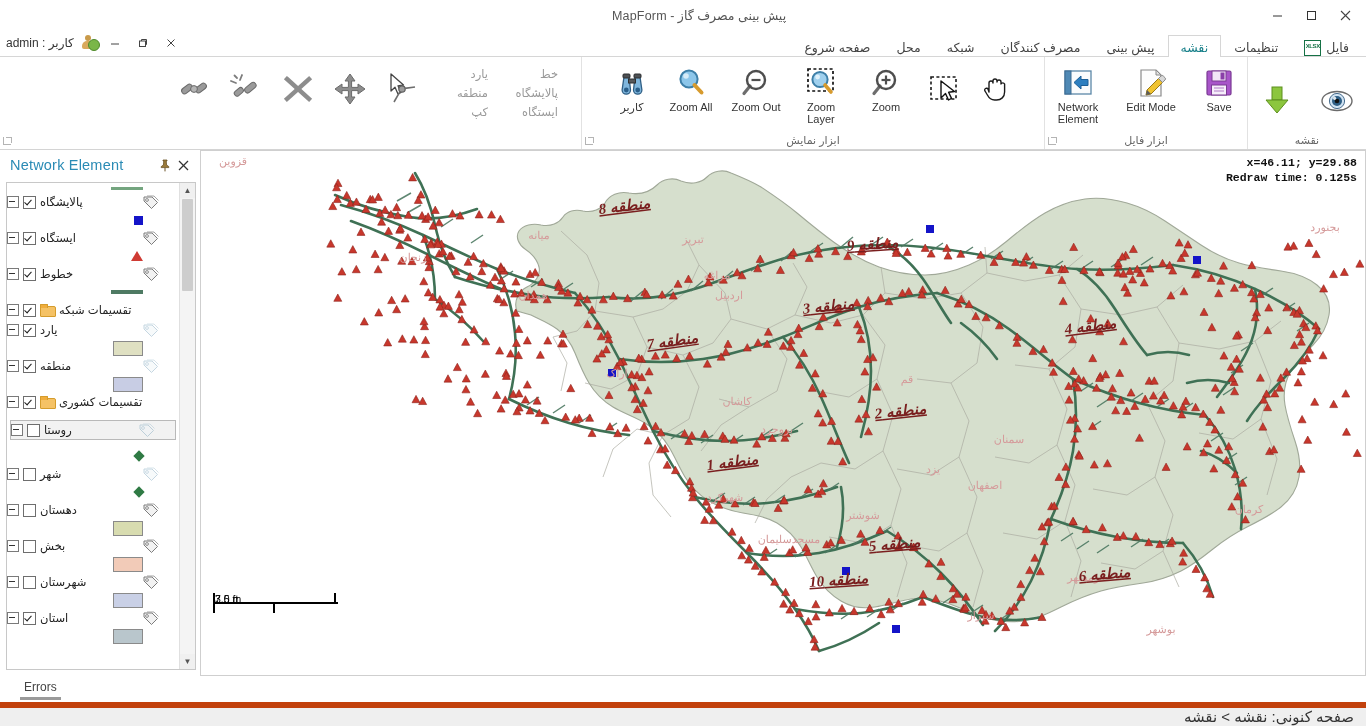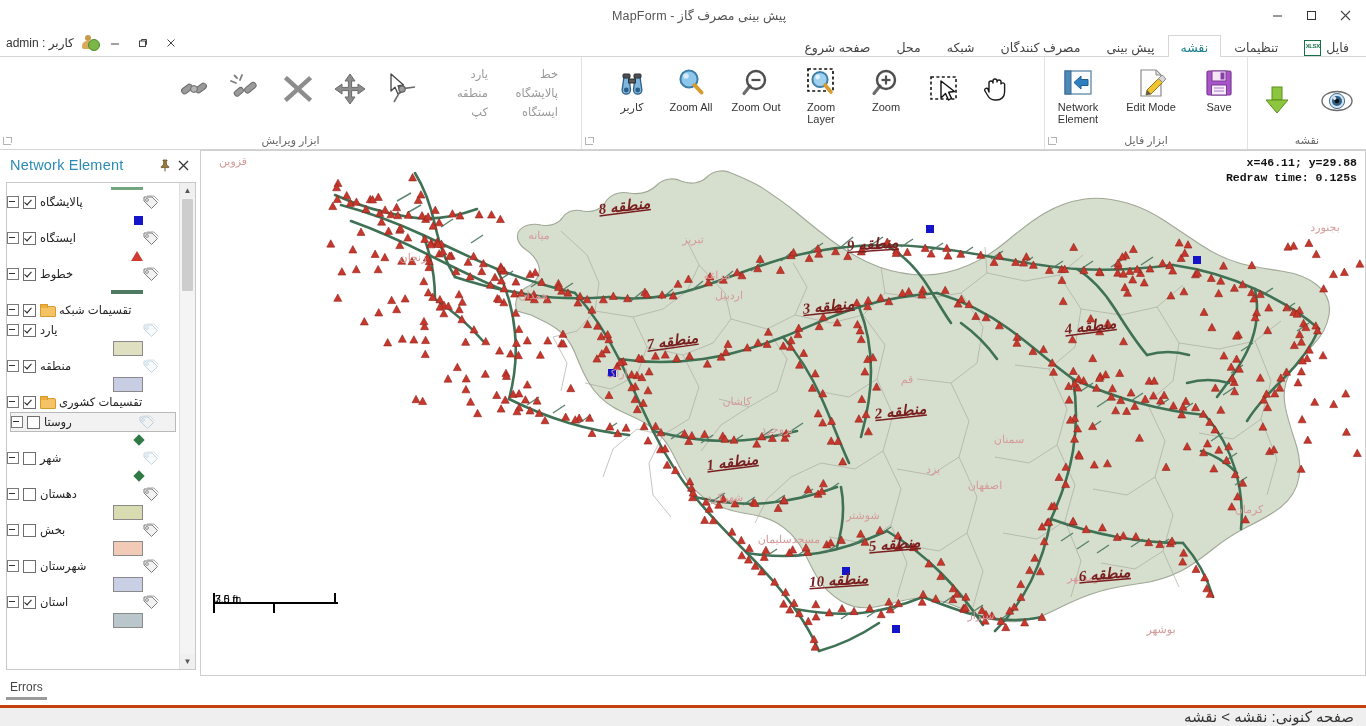--- a/index.html
+++ b/index.html
@@ -83,21 +83,21 @@
   .panel-title{font-size:14.5px;color:#2a8bb5;letter-spacing:.2px;flex:1;}
   .panel-hdr .pbtn{width:18px;height:18px;display:flex;align-items:center;justify-content:center;color:#555;font-size:13px;}
   .tree-wrap{flex:1;margin:2px 4px 6px 6px;border:1px solid #c8c8c8;background:#fff;position:relative;display:flex;min-height:0;}
   .tree{flex:1;overflow:hidden;position:relative;padding-top:5px;}
   .scroll{width:15px;background:#f4f4f4;border-left:1px solid #e0e0e0;display:flex;flex-direction:column;align-items:center;}
   .sc-arrow{width:15px;height:15px;display:flex;align-items:center;justify-content:center;font-size:8px;color:#555;background:#f0f0f0;}
   .sc-thumb{width:11px;background:#cdcdcd;margin:1px 0;border-radius:1px;}
   .sc-track{flex:1;width:15px;background:#f4f4f4;position:relative;}
 
   .node{display:flex;flex-direction:row-reverse;align-items:center;height:20px;padding-right:6px;direction:rtl;gap:4px;}
-  .node.selected{background:#f2f2f2;border:1px solid #b9b9b9;margin:0 3px;height:18px;justify-content:center;}
+  .node.selected{background:#f2f2f2;border:1px solid #b9b9b9;margin:8px 3px;height:18px;justify-content:center;}
   .node.indent1{padding-right:20px;}
   .expander{width:10px;height:10px;border:1px solid #7a7a7a;background:#fff;position:relative;flex:none;}
   .expander:after{content:"";position:absolute;left:1px;top:4px;width:6px;height:1px;background:#333;}
   .cbx{width:11px;height:11px;border:1px solid #6e6e6e;background:#fff;position:relative;flex:none;}
   .cbx.on:after{content:"";position:absolute;left:2px;top:1px;width:3px;height:6px;border:solid #1b1b1b;border-width:0 1.6px 1.6px 0;transform:rotate(42deg);}
   .nlabel{font-size:11.5px;color:#222;direction:rtl;white-space:nowrap;}
   .folder{width:15px;height:12px;position:relative;flex:none;}
   .folder:before{content:"";position:absolute;left:0;top:2px;width:14px;height:9px;background:#f5c265;border:1px solid #d59c2c;border-radius:1px 2px 1px 1px;}
   .folder:after{content:"";position:absolute;left:0;top:0px;width:6px;height:3px;background:#f0ad3c;border:1px solid #d59c2c;border-bottom:none;border-radius:1px 1px 0 0;}
   .tagico{margin-left:auto;width:17px;height:15px;flex:none;opacity:1;}
@@ -117,21 +117,21 @@
   .scalebar{position:absolute;left:12px;bottom:62px;width:125px;z-index:6;font-size:10.5px;color:#000;
      font-family:"Liberation Sans",sans-serif;}
   .sb-line{position:relative;height:20px;}
   .sb-tick{position:absolute;width:2px;background:#000;}
   .sb-h{position:absolute;height:2px;background:#000;left:0;right:0;}
   .sb-top{position:absolute;top:0;left:2px;}
   .sb-bot{position:absolute;top:0;left:2px;}
 
   
   .statusarea{height:50px;min-height:50px;background:#fff;display:flex;flex-direction:column;}
-  .errors-tab{display:flex;align-items:flex-start;height:26px;padding:4px 0 0 6px;border-bottom:3px solid #c2410c;}
+  .errors-tab{display:flex;align-items:flex-start;height:26px;padding:4px 0 0 20px;border-bottom:6px solid #c2410c;}
   .errors-lbl{font-size:12px;color:#444;padding:0 4px 3px 4px;border-bottom:3px solid #9a9a9a;}
   .statusbar{flex:1;background:#efefef;display:flex;flex-direction:row-reverse;align-items:center;padding:0 12px;}
   .status-txt{font-size:15px;color:#333;direction:rtl;}
 </style>
 </head>
 <body>
 
 <div class="app">
 
   <div class="titlebar">
@@ -346,20 +346,21 @@
               <rect x="13.5" y="13" width="7" height="4" fill="#55585b" stroke="#2d2f31" stroke-width="1"></rect>
               <rect x="8" y="8" width="7" height="4" rx="1" fill="#4e5154" stroke="#2d2f31" stroke-width="1"></rect>
               <rect x="19" y="8" width="7" height="4" rx="1" fill="#4e5154" stroke="#2d2f31" stroke-width="1"></rect>
               <circle cx="11.3" cy="24" r="2.4" fill="#2a5f8a"></circle>
               <circle cx="22.7" cy="24" r="2.4" fill="#2a5f8a"></circle>
             </svg>
           </span>
           <span class="cap">کاربر</span>
         </div>
       </div>
+      <div class="glabel">ابزار نمایش</div>
       <div class="dlg-launch"></div>
     </div>
 
     <div class="rgroup" style="flex:1;">
       <div class="gbody" style="justify-content:flex-start;gap:2px;padding-right:8px;">
         <div class="txtcol">
           <div class="txtbtn">خط</div>
           <div class="txtbtn">پالایشگاه</div>
           <div class="txtbtn">ایستگاه</div>
         </div>
@@ -416,21 +417,20 @@
             <svg width="34" height="34" viewBox="0 0 34 34">
               <g stroke="#6a6a6a" stroke-width="1" fill="#9a9a9a">
                 <rect x="4" y="14" width="12" height="6" rx="3" transform="rotate(-38 10 17)"></rect>
                 <rect x="18" y="13" width="12" height="6" rx="3" transform="rotate(-38 24 16)"></rect>
                 <circle cx="17" cy="17" r="3.4" fill="#b5b5b5"></circle>
               </g>
             </svg>
           </span>
         </div>
       </div>
-      <div class="glabel">ابزار ویرایش</div>
       <div class="dlg-launch"></div>
     </div>
   </div>
 
   <div class="main">
 
     <div class="panel">
       <div class="panel-hdr">
         <span class="panel-title">Network Element</span>
         <span class="pbtn">

